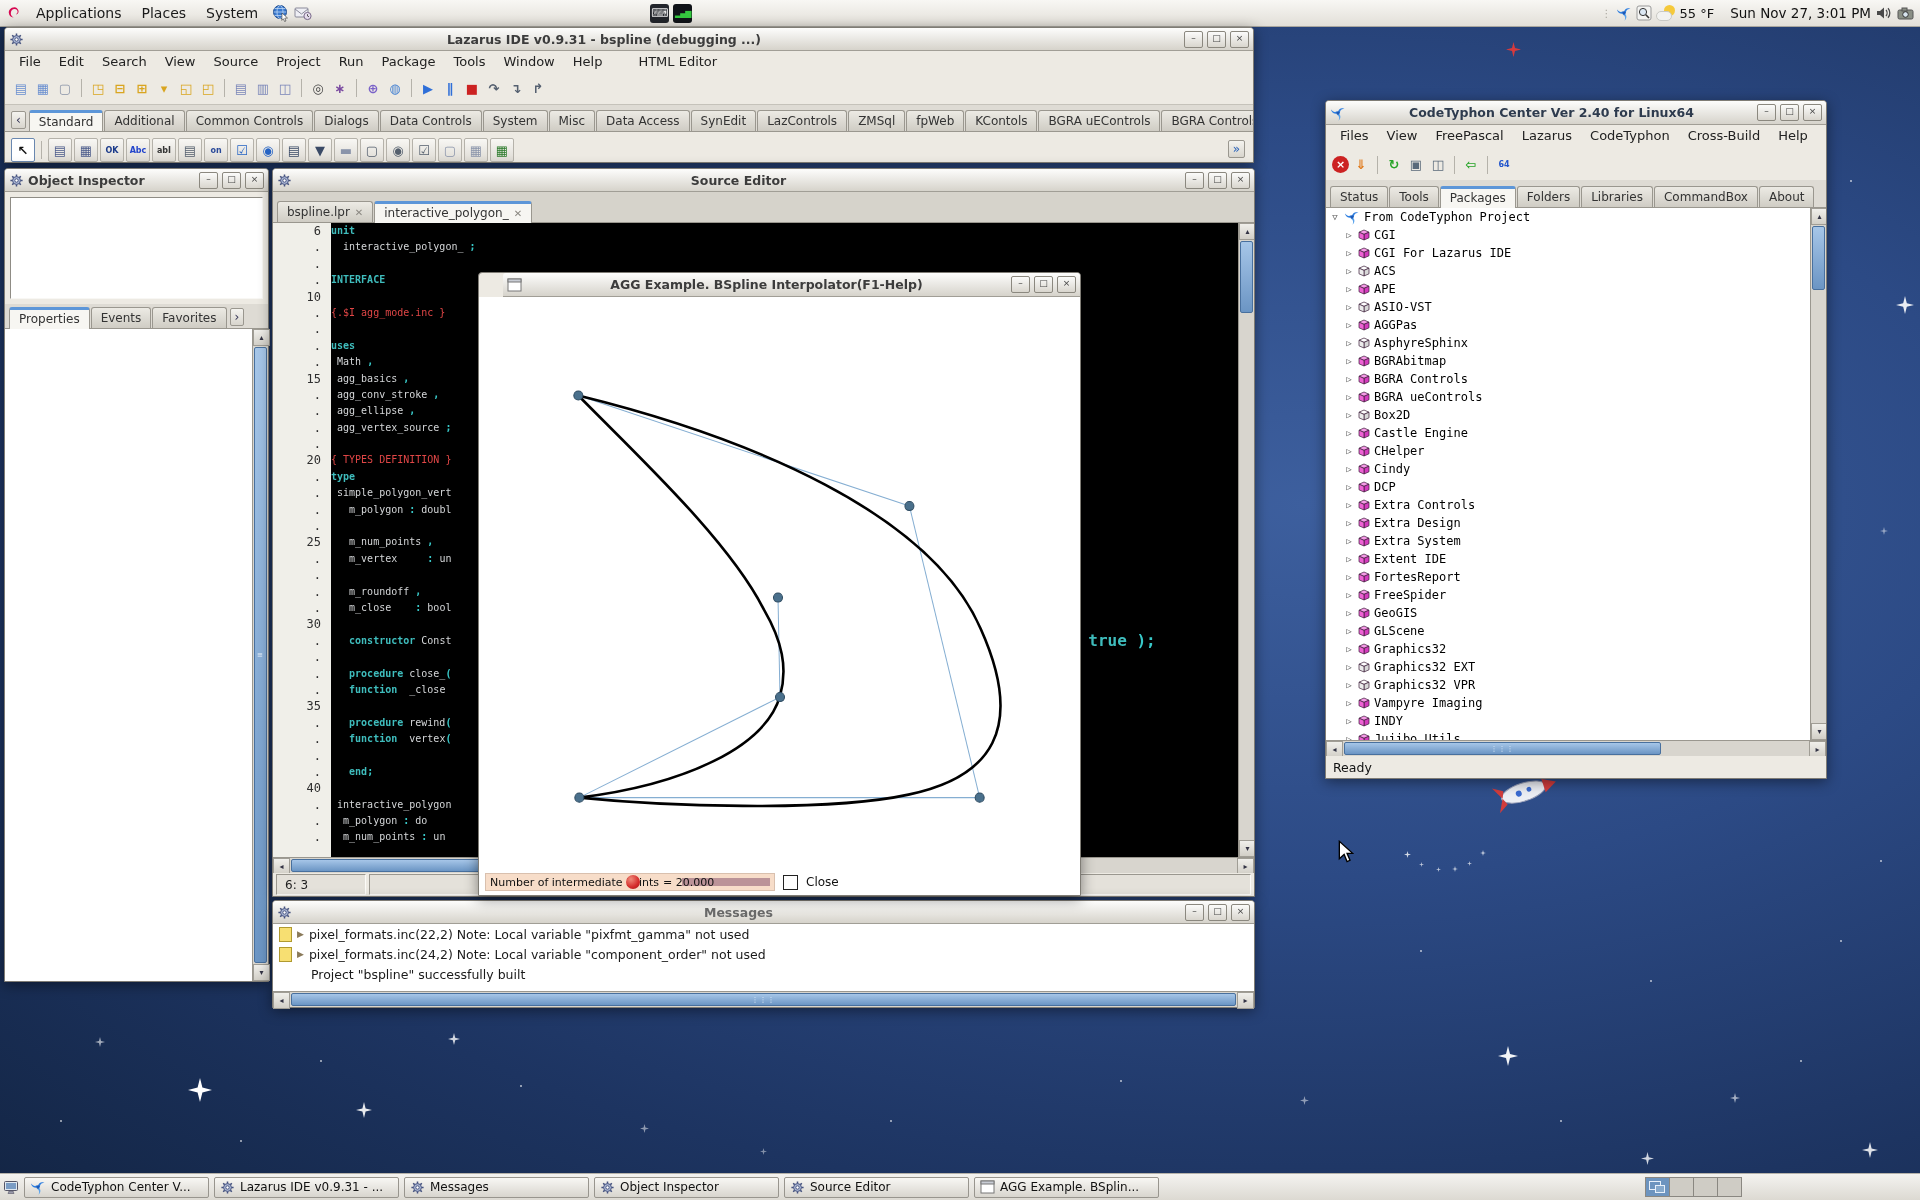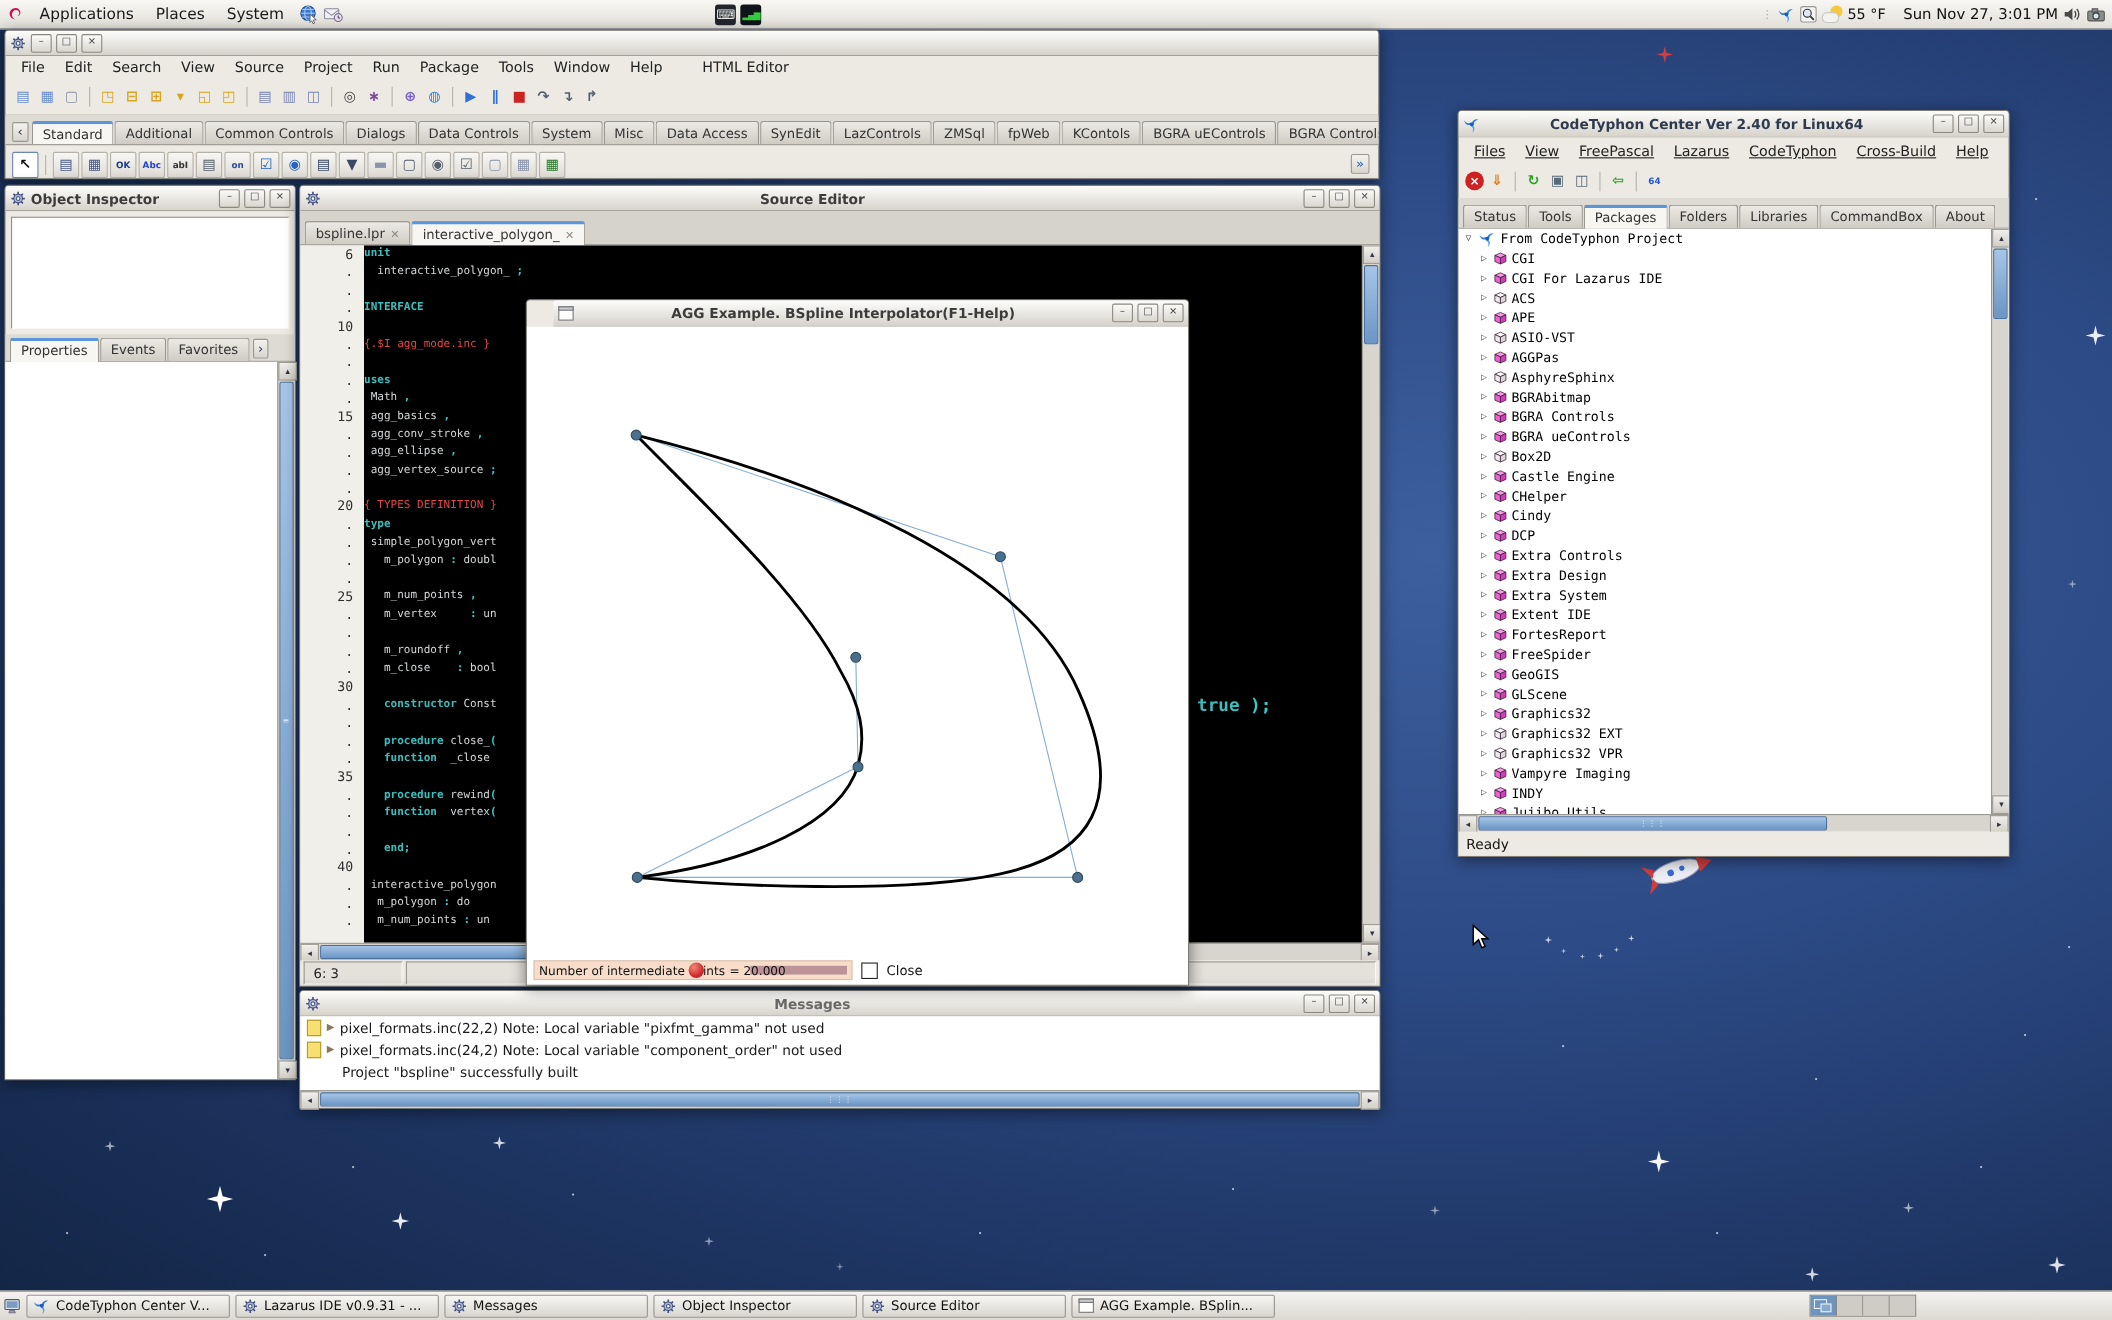--- a/index.html
+++ b/index.html
@@ -9,21 +9,21 @@
   .abs{position:absolute;}
   
   .window{position:absolute;background:#EDEAE3;border:1px solid #7f7c75;border-radius:4px 4px 0 0;
           box-shadow:0 3px 14px rgba(0,0,0,.45);display:flex;flex-direction:column;}
   .titlebar{height:22px;flex:none;background:linear-gradient(#fdfdfc,#d6d3cb);
             border-bottom:1px solid #a19e96;display:flex;align-items:center;padding:0 4px;gap:4px;border-radius:3px 3px 0 0;}
   .titlebar .t-title{flex:1;text-align:center;font-size:12.5px;font-weight:bold;color:#3c3c3c;
             white-space:nowrap;overflow:hidden;}
   .tb-btn{width:17px;height:15px;flex:none;border:1px solid #8b887f;border-radius:2px;
           background:linear-gradient(#fbfbfa,#d9d6ce);font-size:9px;line-height:13px;text-align:center;color:#444;}
-  .menubar{display:flex;align-items:flex-end;gap:2px;padding:0 6px;font-size:13px;color:#222;flex:none;}
+  .menubar{display:flex;align-items:flex-start;gap:2px;padding:0 6px;font-size:13px;color:#222;flex:none;}
   .menubar .mi{padding:3px 8px;}
   .toolbar{display:flex;align-items:center;gap:2px;padding:2px 6px;flex:none;}
   .ticon{width:20px;height:20px;border-radius:2px;display:flex;align-items:center;justify-content:center;
          font-size:13px;font-weight:bold;}
   .ticon.round{border-radius:50%;width:17px;height:17px;font-size:11px;}
   .tsep{width:1px;height:18px;background:#b5b2aa;margin:0 4px;}
   
   .tabrow{display:flex;align-items:flex-end;gap:1px;padding:0 4px;flex:none;border-bottom:1px solid #9a978f;background:#dedbd4;}
   .tab{padding:3px 9px 3px;font-size:12px;color:#333;background:linear-gradient(#eceae4,#cfccc4);
        border:1px solid #9a978f;border-bottom:none;border-radius:3px 3px 0 0;white-space:nowrap;}
@@ -255,20 +255,21 @@
 
 <div class="window" id="lazarus-main" style="left:4px;top:27px;width:1248px;height:134px;z-index:3;">
   <div class="titlebar">
     <span class="ic" id="laz-title-icon">
         <svg width="15" height="15" viewBox="0 0 16 16">
           <path d="M8 1.5 V4 M8 12 V14.5 M1.5 8 H4 M12 8 H14.5 M3.4 3.4 L5.2 5.2 M10.8 10.8 L12.6 12.6 M12.6 3.4 L10.8 5.2 M5.2 10.8 L3.4 12.6" stroke="#44517e" stroke-width="1.6"></path>
           <circle cx="8" cy="8" r="4.2" fill="#aab6d4" stroke="#44517e"></circle>
           <circle cx="8" cy="8" r="1.8" fill="#fff" stroke="#44517e"></circle>
         </svg>
       </span>
+    <span class="t-title">Lazarus IDE v0.9.31 - bspline (debugging ...)</span>
     <span class="tb-btn">–</span>
     <span class="tb-btn">□</span>
     <span class="tb-btn">×</span>
   </div>
   <div class="menubar" id="laz-menubar">
       <span class="mi">File</span>
       <span class="mi">Edit</span>
       <span class="mi">Search</span>
       <span class="mi">View</span>
       <span class="mi">Source</span>
@@ -663,21 +664,21 @@
             <path d="M8 8 C8 3.6 12.4 2.6 14.4 3.8 C11.2 3.8 9.9 6 9.9 8 Z" fill="#2f7fe0" transform="rotate(240 8 8)"></path>
             <circle cx="8" cy="8" r="1.7" fill="#1b5ab8"></circle>
           </g>
         </svg>
       </span>
     <span class="t-title" style="color:#2e3b4e;">CodeTyphon Center Ver 2.40 for Linux64</span>
     <span class="tb-btn">–</span>
     <span class="tb-btn">□</span>
     <span class="tb-btn">×</span>
   </div>
-  <div class="menubar" id="ct-menubar" style="height:24px;text-decoration:underline;">
+  <div class="menubar" id="ct-menubar" style="height:24px;">
       <span class="mi">Files</span>
       <span class="mi">View</span>
       <span class="mi">FreePascal</span>
       <span class="mi">Lazarus</span>
       <span class="mi">CodeTyphon</span>
       <span class="mi">Cross-Build</span>
       <span class="mi">Help</span>
     </div>
   <div class="toolbar" id="ct-toolbar" style="height:27px;">
       <span class="ticon round" style="color: rgb(255, 255, 255); background: rgb(204, 34, 34);">×</span>

